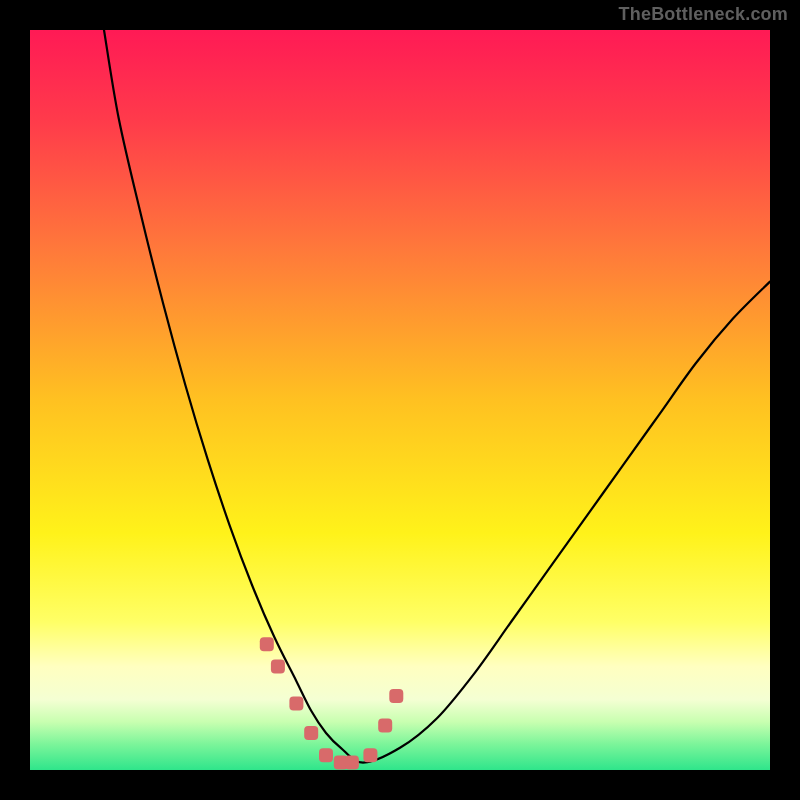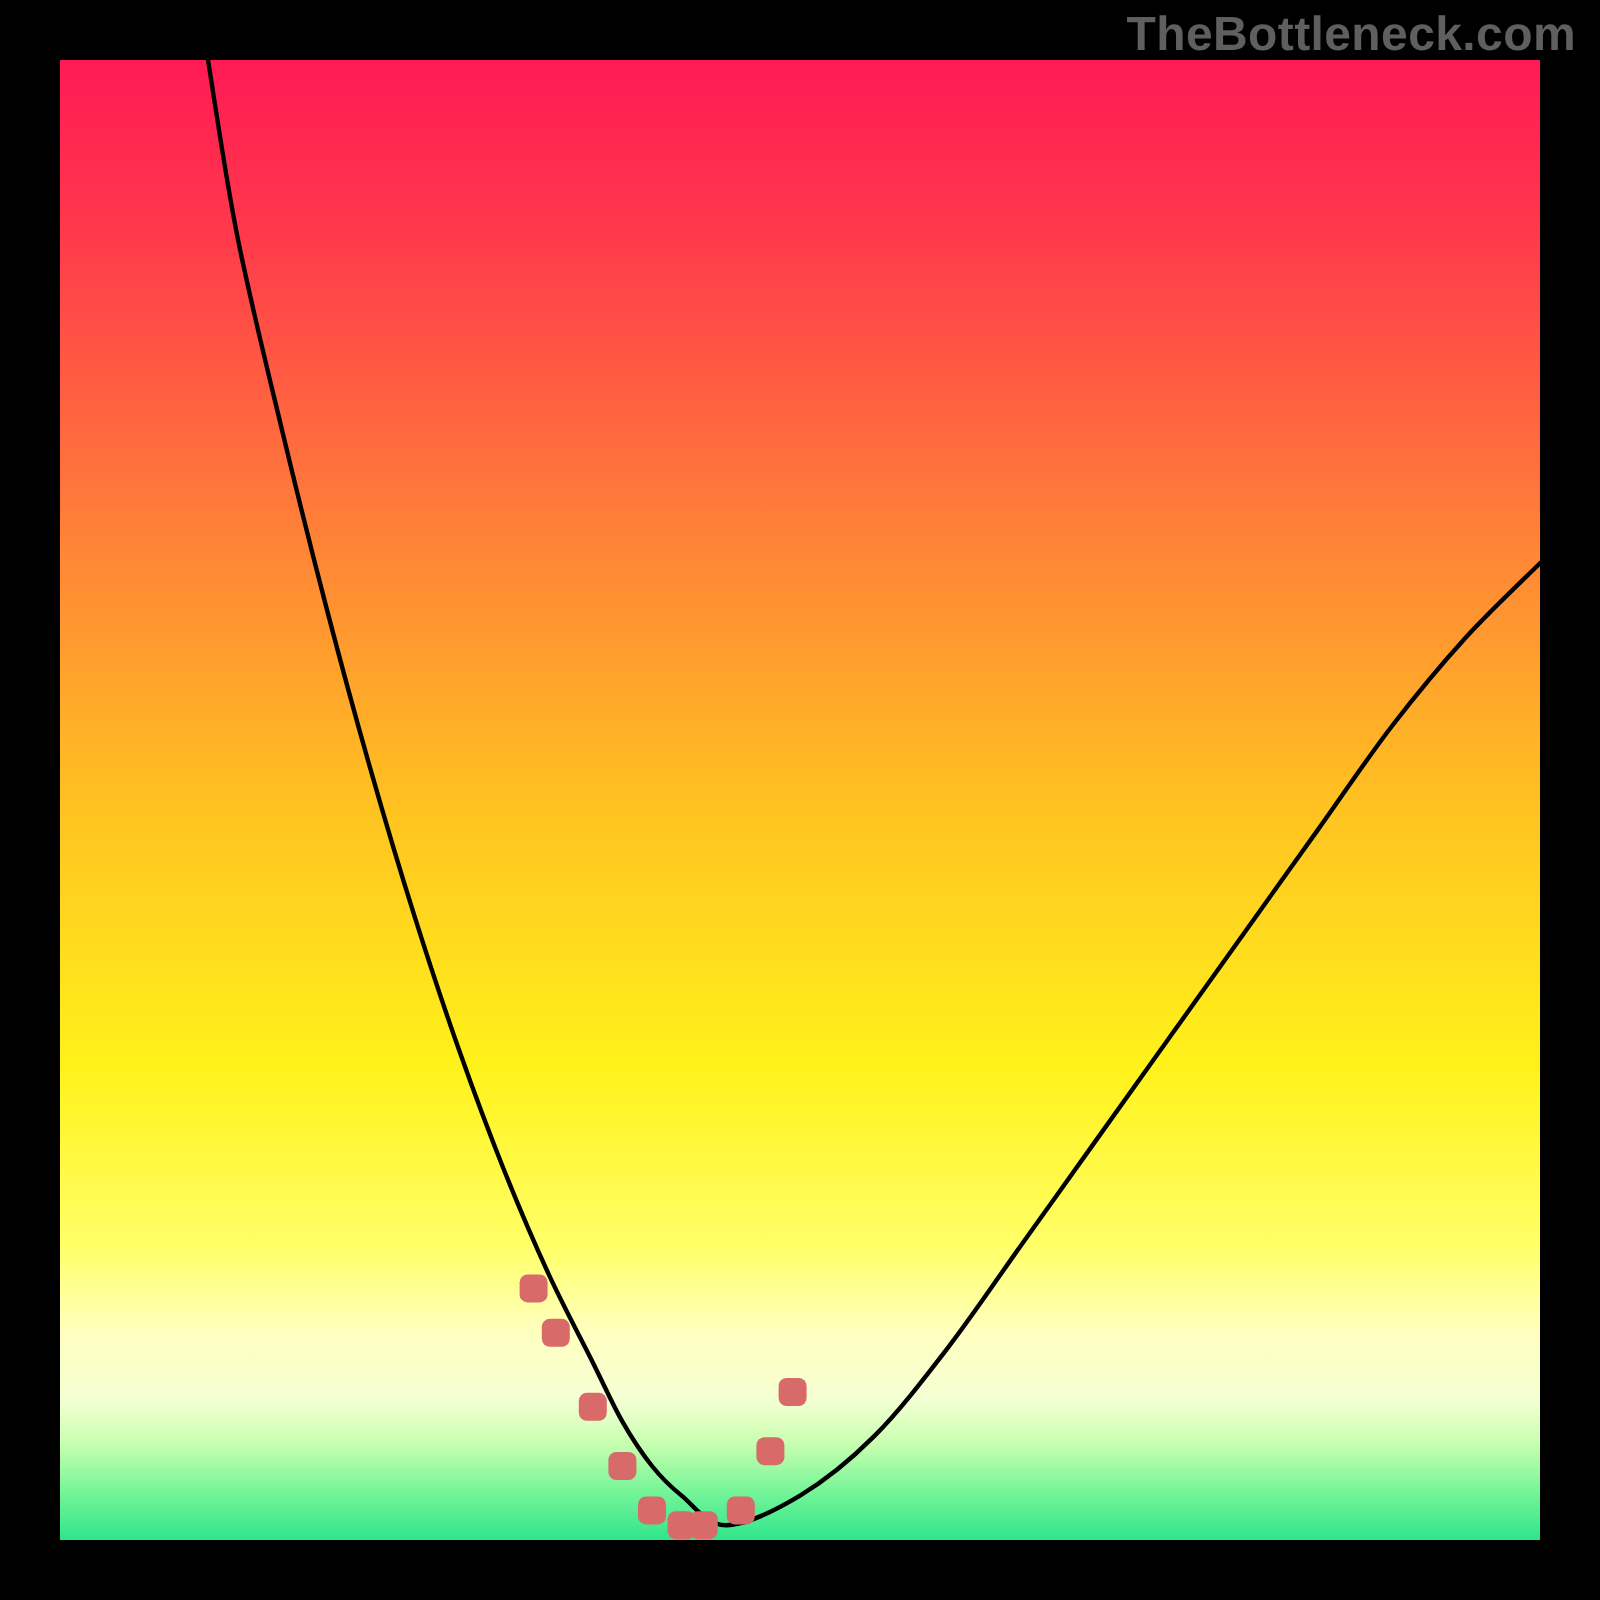--- a/index.html
+++ b/index.html
@@ -28,21 +28,21 @@
   }
   .gradient {
     position: absolute;
     inset: 0;
   }
   .watermark {
     position: absolute;
     top: 4px;
     right: 12px;
     font-family: Arial, Helvetica, sans-serif;
-    font-size: 24px;
+    font-size: 18px;
     font-weight: 600;
     color: #5f5f5f;
     letter-spacing: 0.2px;
   }
   svg.curve {
     position: absolute;
     inset: 0;
   }
 </style>
 </head>

